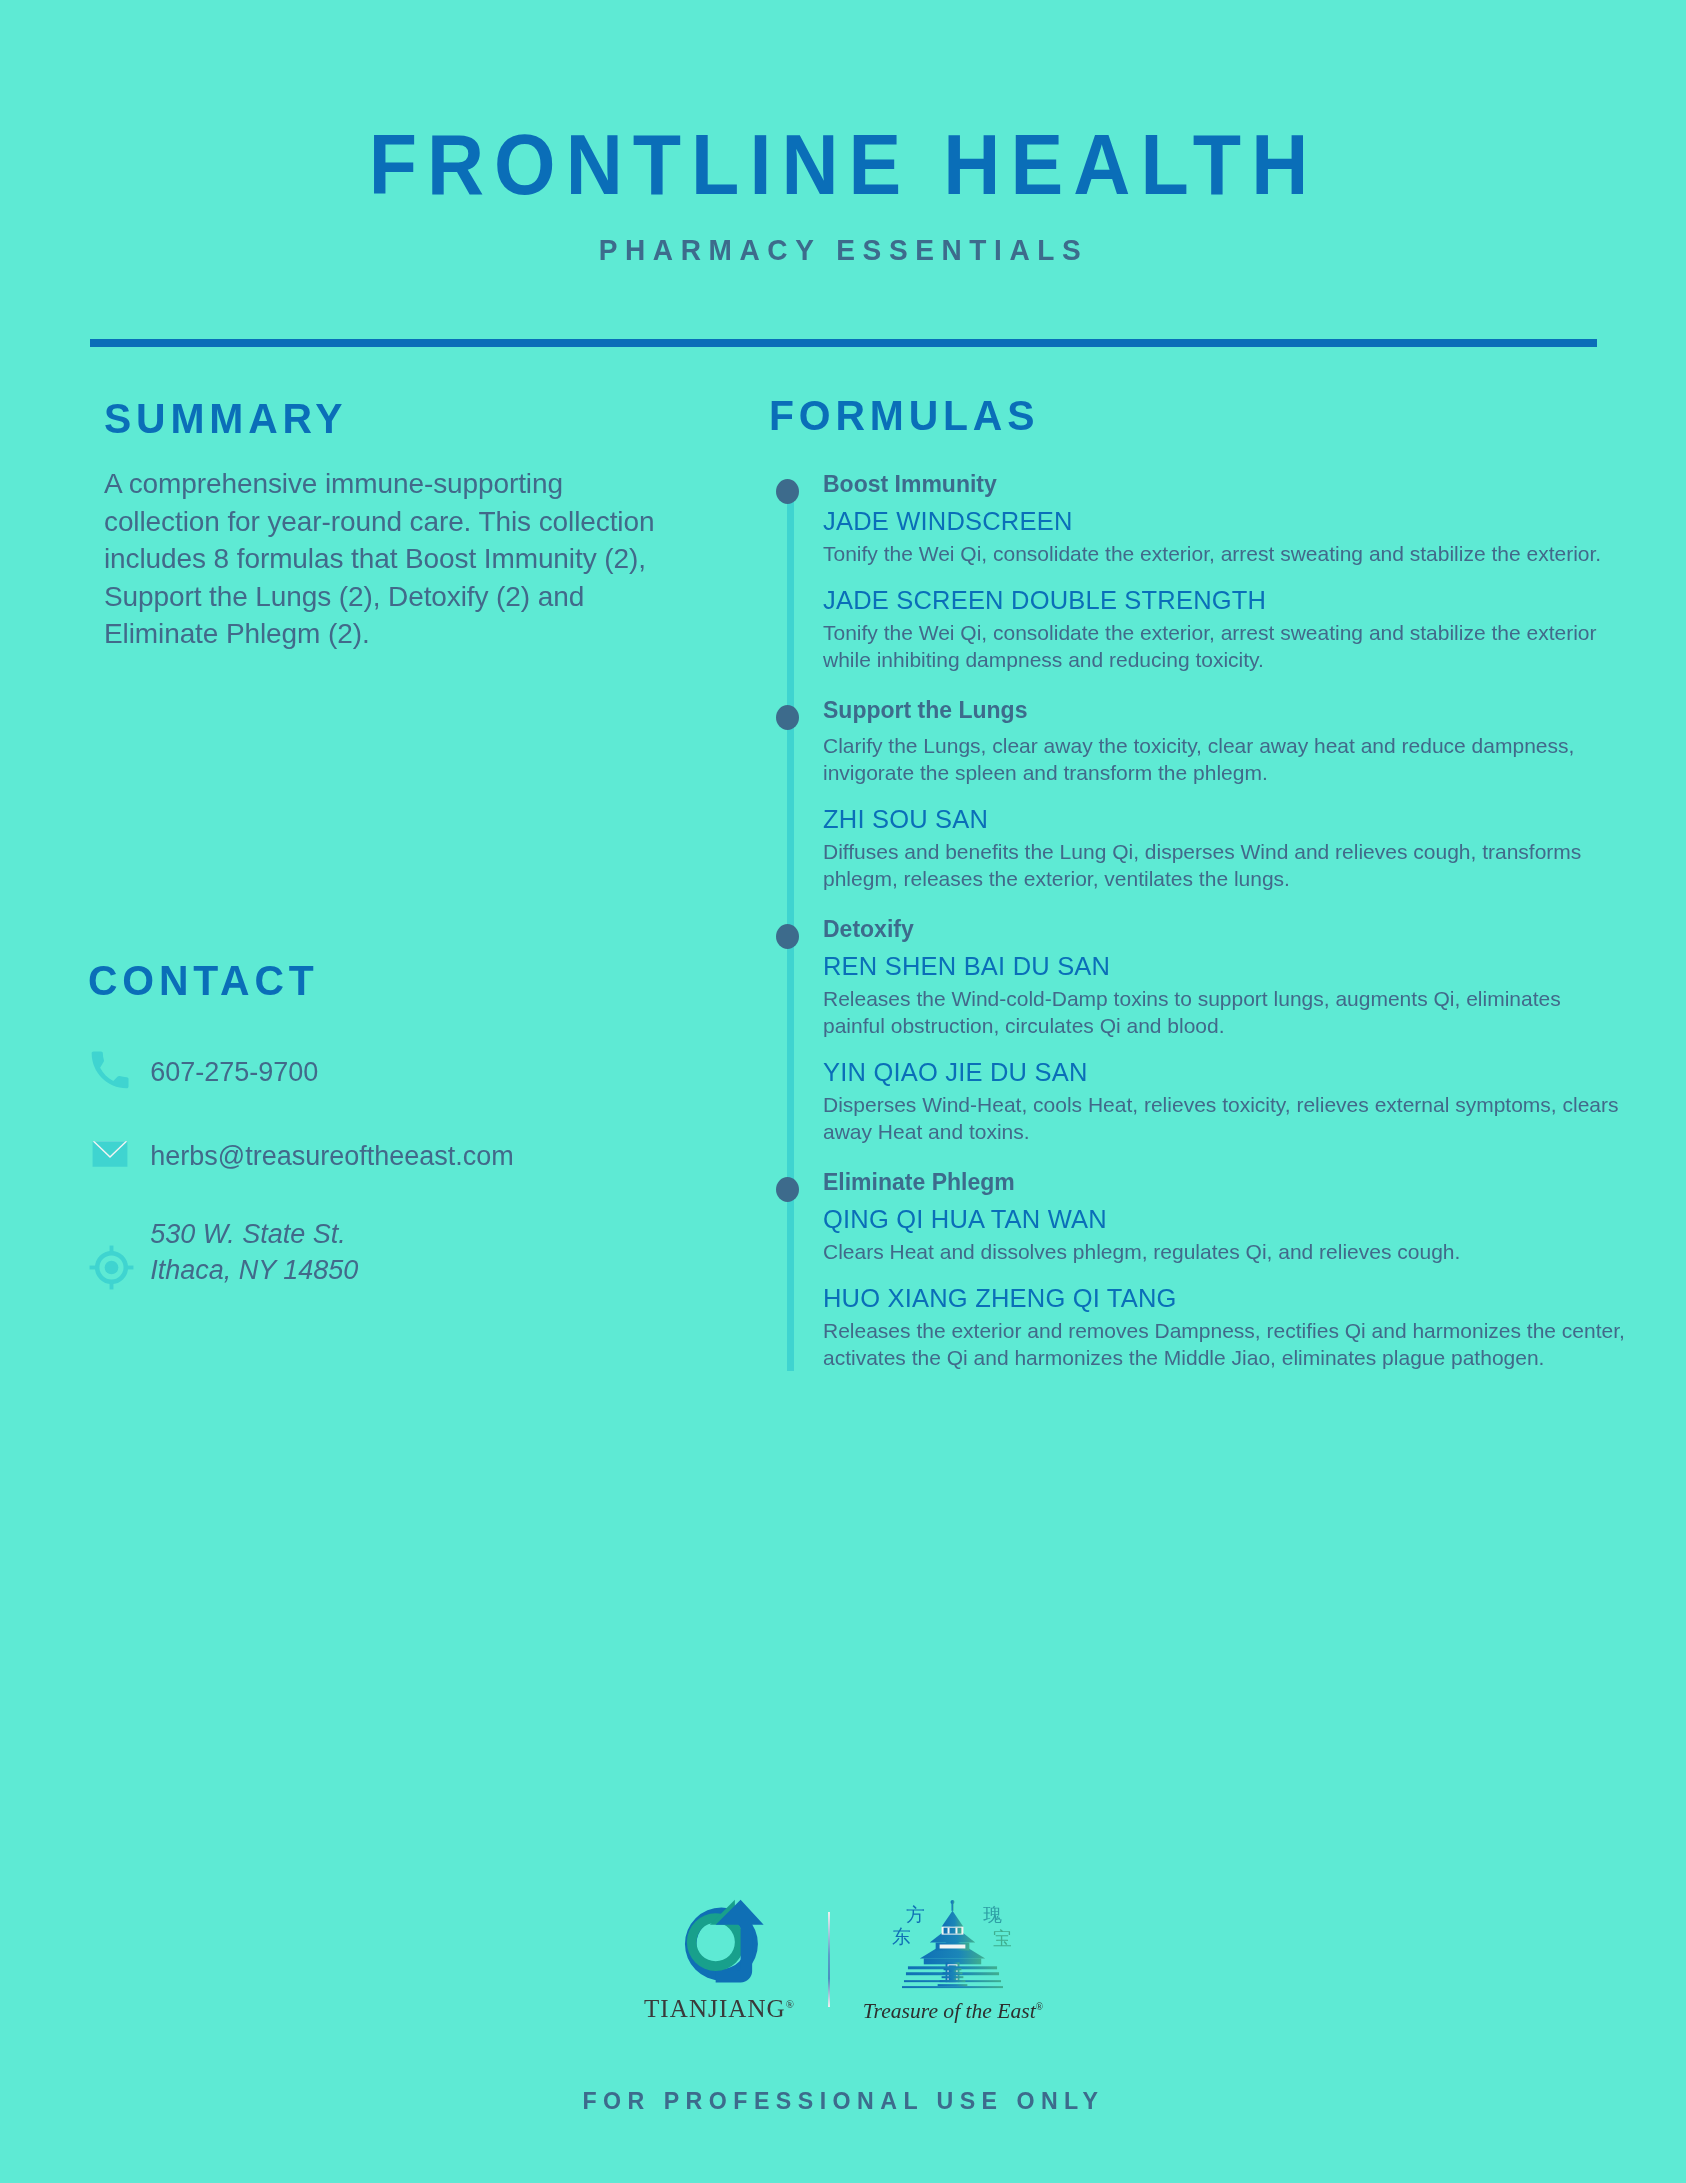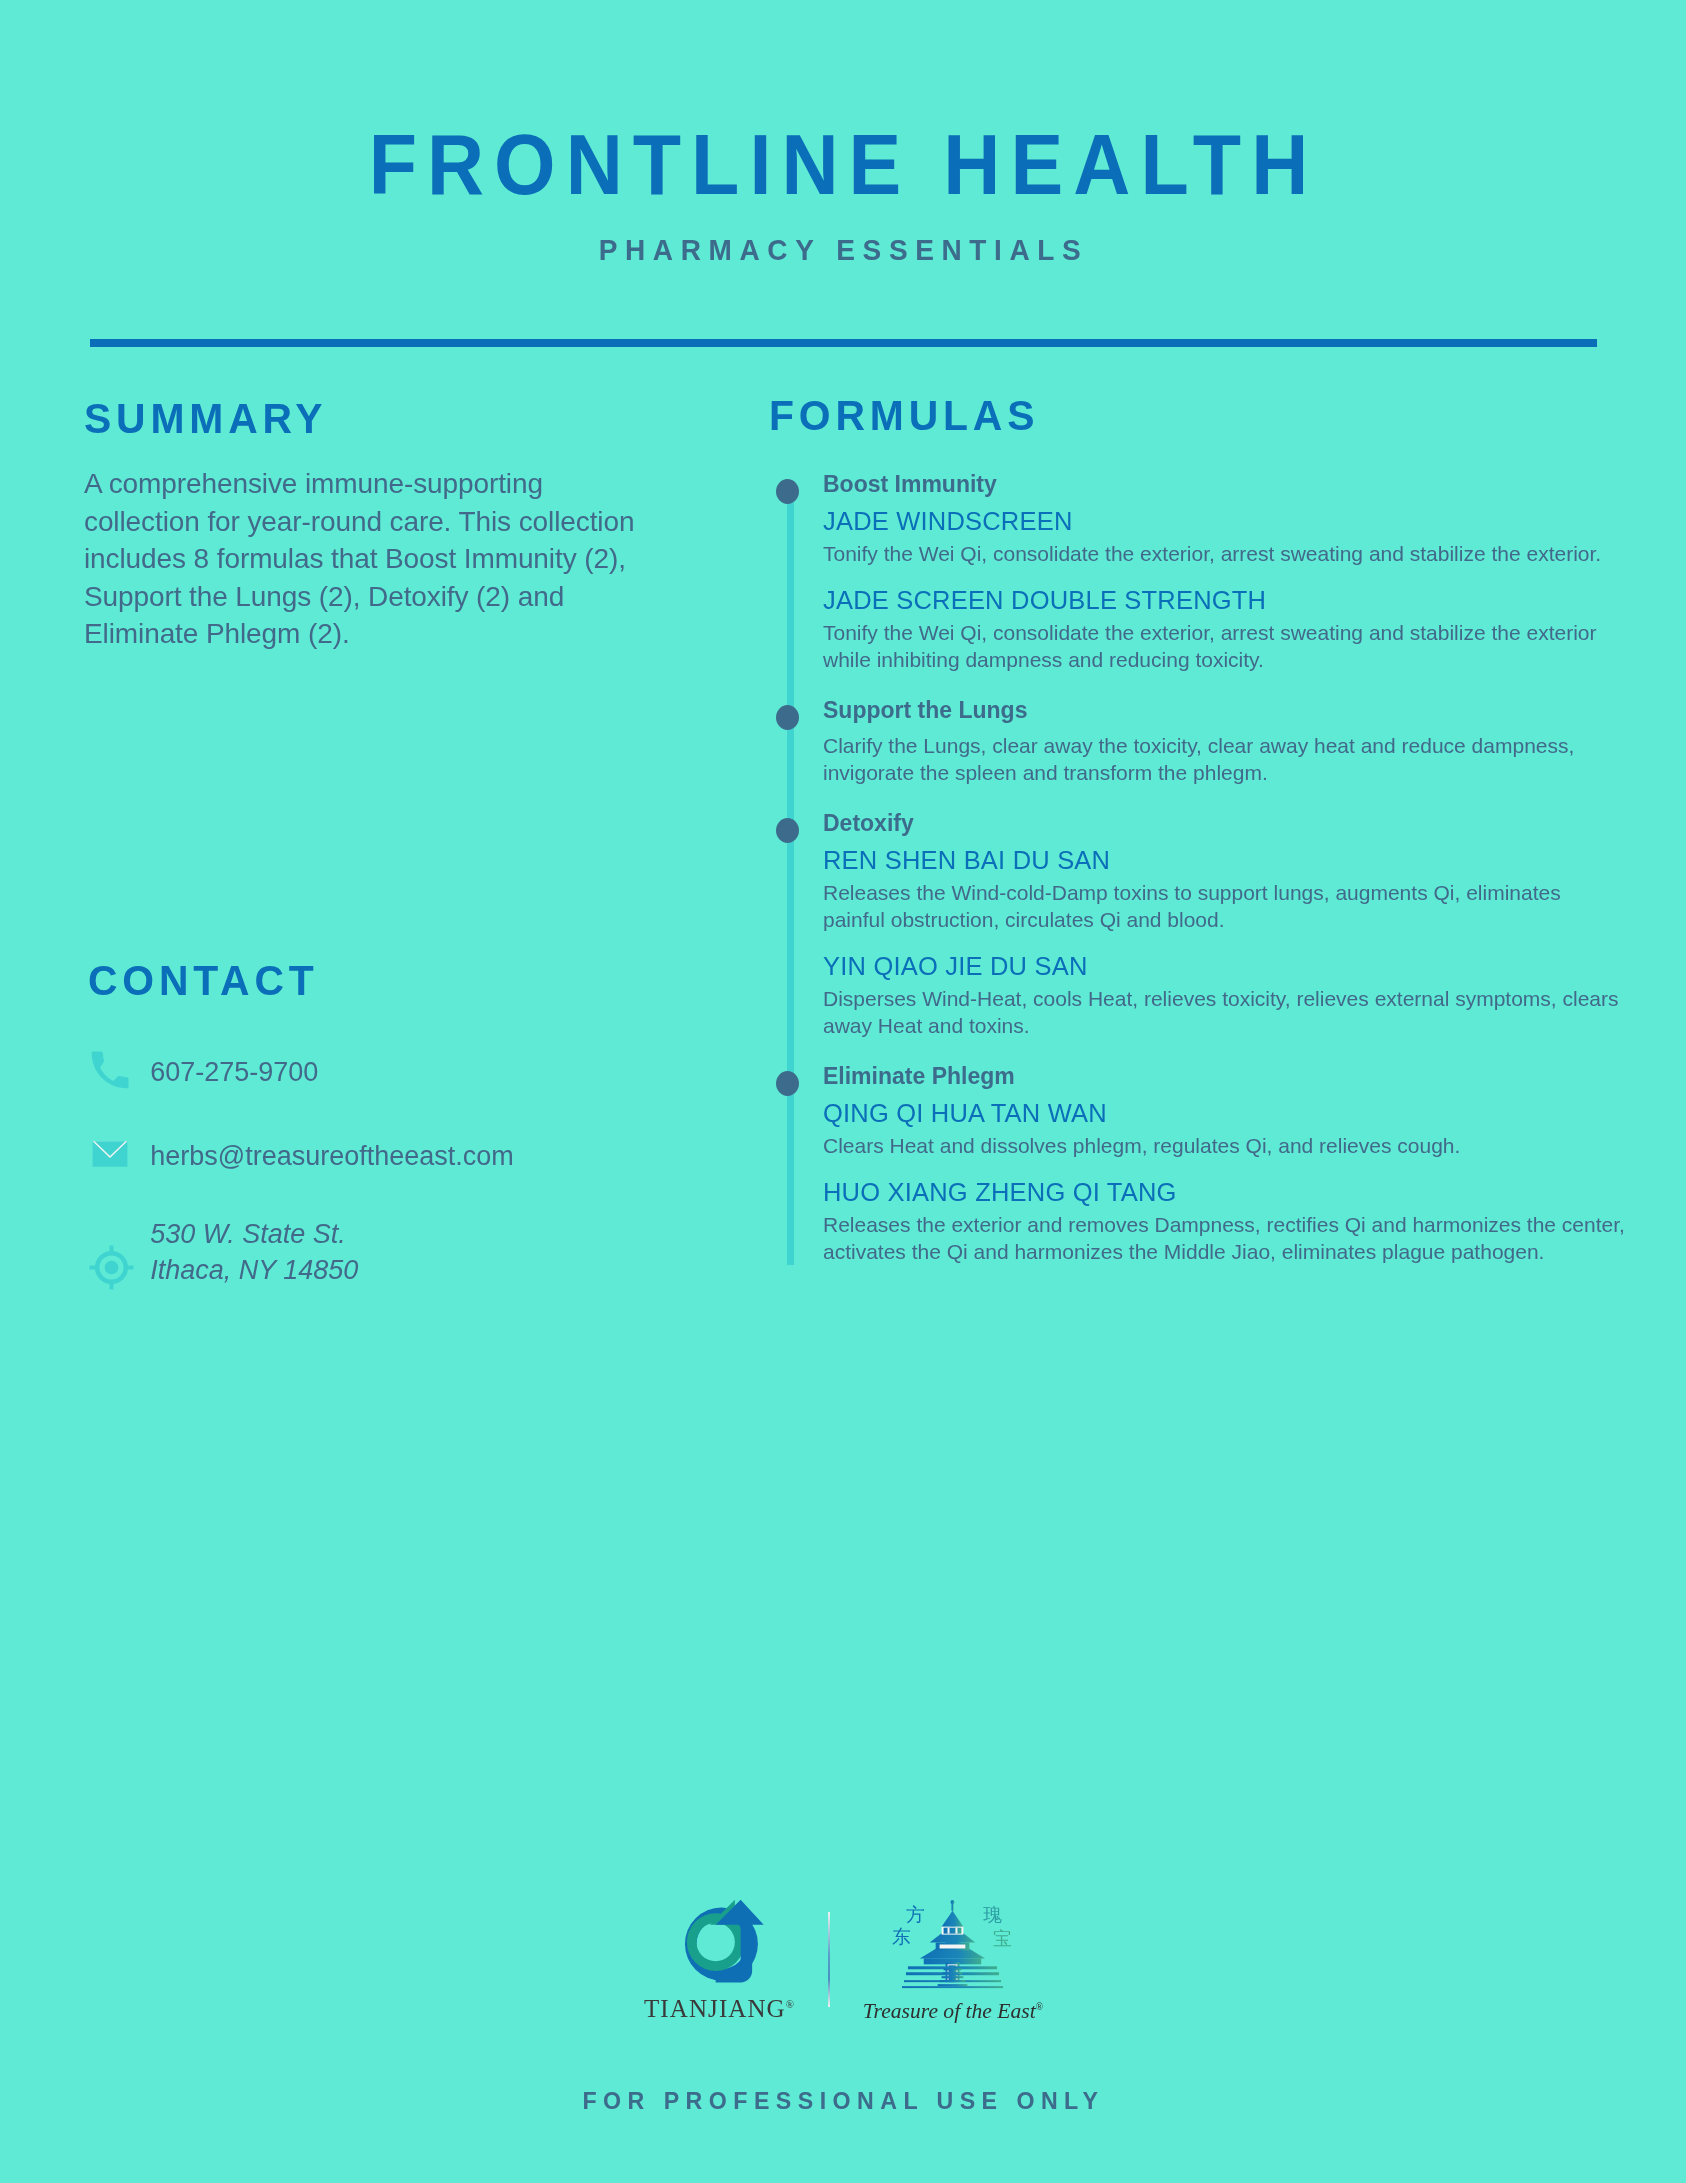--- a/index.html
+++ b/index.html
@@ -47,21 +47,21 @@
   .header-rule {
     position:absolute;
     top:339px; left:90px;
     width:1507px; height:8px;
     background:#0a6eb8;
   }
 
   
   .col-left {
     position:absolute;
-    top:397px; left:84px;
+    top:397px; left:104px;
     width:613px;
   }
   .col-right {
     position:absolute;
     top:394px; left:769px;
     width:862px;
   }
 
   .section-head {
     font-size:43px;
@@ -287,20 +287,24 @@
           <div class="formula-name">JADE SCREEN DOUBLE STRENGTH</div>
           <div class="formula-desc">Tonify the Wei Qi, consolidate the exterior, arrest sweating and stabilize the exterior while inhibiting dampness and reducing toxicity.</div>
         </div>
       </div>
 
       <div class="fgroup">
         <span class="fgroup-dot"></span>
         <div class="fgroup-title">Support the Lungs</div>
         <div class="formula">
           <div class="formula-desc">Clarify the Lungs, clear away the toxicity, clear away heat and reduce dampness, invigorate the spleen and transform the phlegm.</div>
+        </div>
+        <div class="formula">
+          <div class="formula-name">ZHI SOU SAN</div>
+          <div class="formula-desc">Diffuses and benefits the Lung Qi, disperses Wind and relieves cough, transforms phlegm, releases the exterior, ventilates the lungs.</div>
         </div>
       </div>
 
       <div class="fgroup">
         <span class="fgroup-dot"></span>
         <div class="fgroup-title">Detoxify</div>
         <div class="formula">
           <div class="formula-name">REN SHEN BAI DU SAN</div>
           <div class="formula-desc">Releases the Wind-cold-Damp toxins to support lungs, augments Qi, eliminates painful obstruction, circulates Qi and blood.</div>
         </div>

